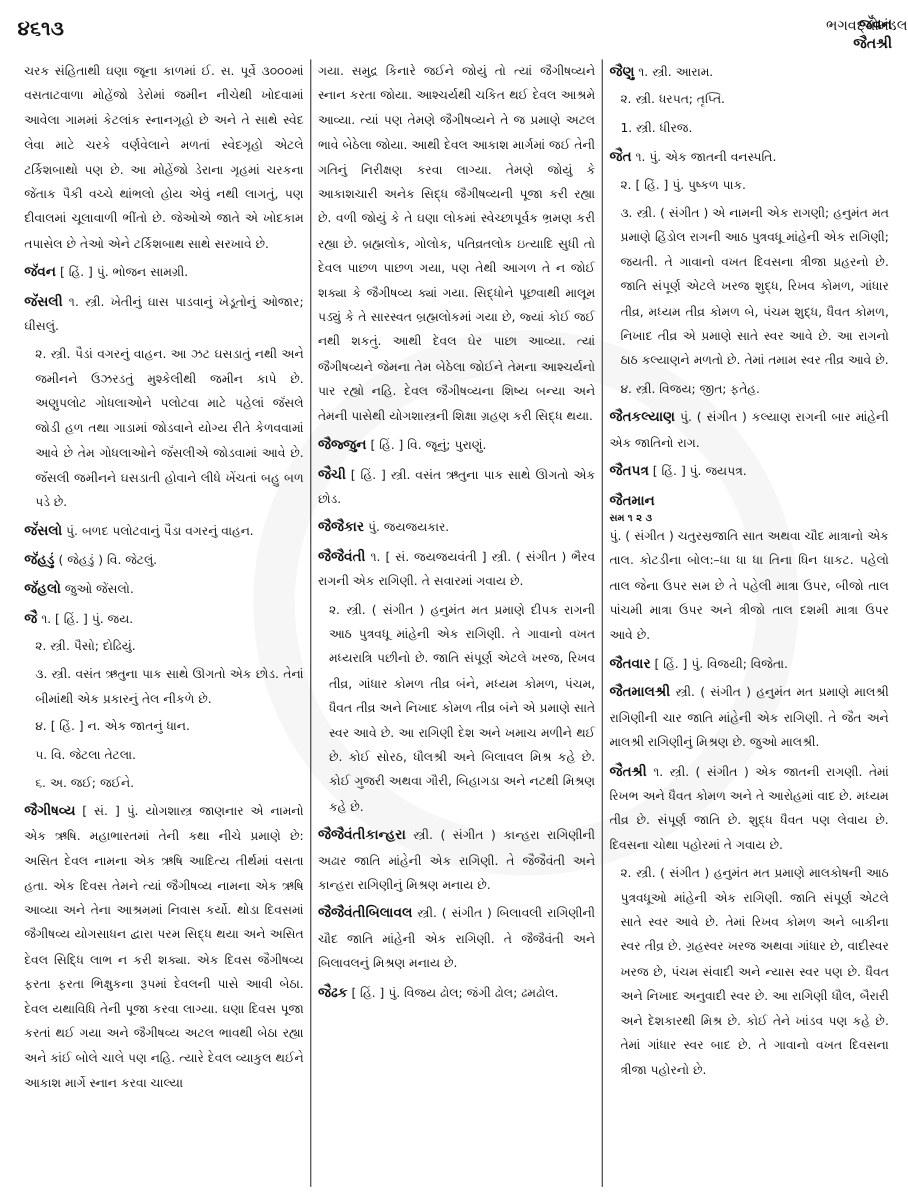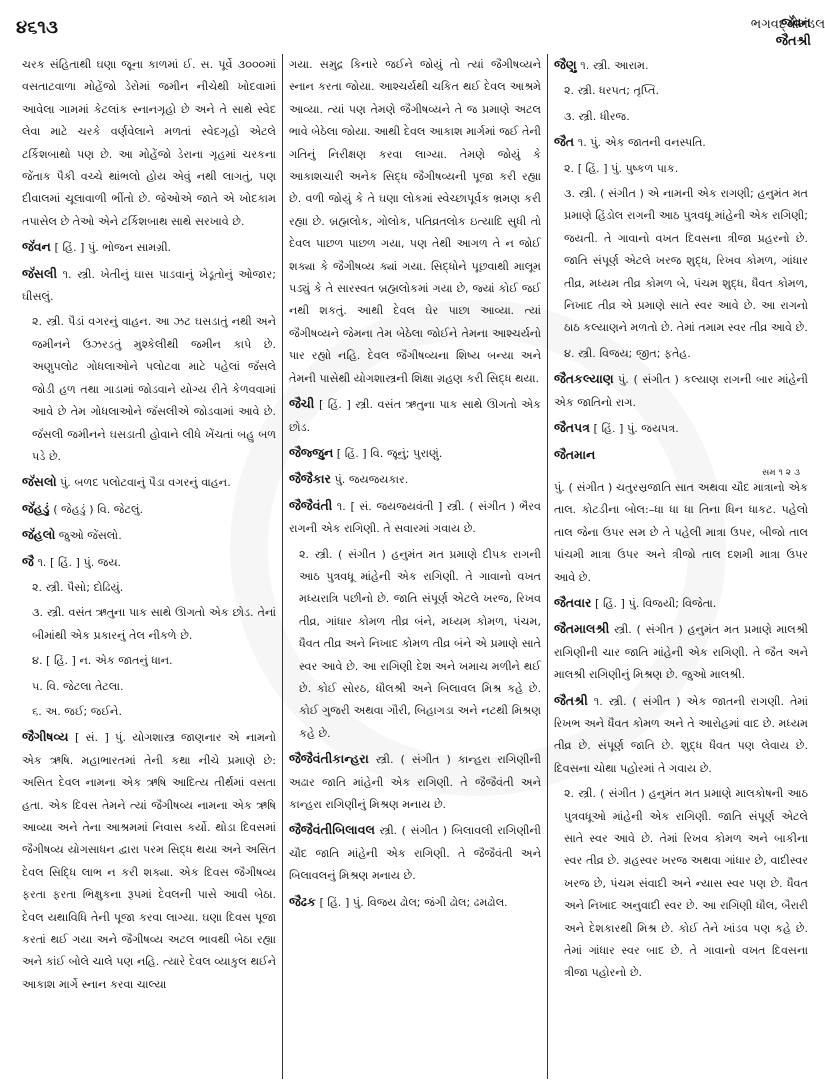--- a/index.html
+++ b/index.html
@@ -11,21 +11,21 @@
   .guide{position:absolute;right:14px;top:14px;text-align:right;font-size:13px;font-weight:bold;line-height:18px;}
   .columns{position:absolute;top:54px;left:14px;width:800px;height:1025px;display:flex;}
   .col{box-sizing:border-box;padding:0 6px;font-size:11.2px;line-height:22.4px;text-align:justify;overflow:hidden;}
   .col1{width:268px;padding-left:8px;}
   .col2{width:266px;border-left:1.5px solid #333;border-right:1.5px solid #333;}
   .col3{width:266px;}
   .entry{margin:0 0 3px 0;}
   .entry .hw{font-weight:bold;font-size:12.5px;margin-top:21px;}
   .sense{margin:0 0 3px 0;padding-left:10px;}
   .sense.first{padding-left:0;}
-  .sup{display:block;text-align:right;font-size:9px;line-height:10px;font-weight:normal;padding-right:8px;}
+  .sup{display:block;font-size:9px;line-height:10px;font-weight:bold;padding-right:8px;}
   .watermark{position:absolute;left:230px;top:300px;width:420px;height:420px;border-radius:50%;
              border:38px solid rgba(0,0,0,0.035);pointer-events:none;}
 </style>
 </head>
 <body>
 
 <div class="watermark"></div>
 
 <div class="header">
   <div class="page-num">૪૬૧૩</div>
@@ -48,33 +48,33 @@
       <div class="entry"><span class="hw">જૈ</span> <span>૧. [ હિં. ] પું. જય.</span></div>
       <div class="sense">૨. સ્ત્રી. પૈસો; દોઢિયું.</div>
       <div class="sense">૩. સ્ત્રી. વસંત ઋતુના પાક સાથે ઊગતો એક છોડ. તેનાં બીમાંથી એક પ્રકારનું તેલ નીકળે છે.</div>
       <div class="sense">૪. [ હિં. ] ન. એક જાતનું ધાન.</div>
       <div class="sense">૫. વિ. જેટલા તેટલા.</div>
       <div class="sense">૬. અ. જઈ; જઈને.</div>
       <div class="entry"><span class="hw">જૈગીષવ્ય</span> <span>[ સં. ] પું. યોગશાસ્ત્ર જાણનાર એ નામનો એક ઋષિ. મહાભારતમાં તેની કથા નીચે પ્રમાણે છે: અસિત દેવલ નામના એક ઋષિ આદિત્ય તીર્થમાં વસતા હતા. એક દિવસ તેમને ત્યાં જૈગીષવ્ય નામના એક ઋષિ આવ્યા અને તેના આશ્રમમાં નિવાસ કર્યો. થોડા દિવસમાં જૈગીષવ્ય યોગસાધન દ્વારા પરમ સિદ્ધ થયા અને અસિત દેવલ સિદ્ધિ લાભ ન કરી શક્યા. એક દિવસ જૈગીષવ્ય ફરતા ફરતા ભિક્ષુકના રૂપમાં દેવલની પાસે આવી બેઠા. દેવલ યથાવિધિ તેની પૂજા કરવા લાગ્યા. ઘણા દિવસ પૂજા કરતાં થઈ ગયા અને જૈગીષવ્ય અટલ ભાવથી બેઠા રહ્યા અને કાંઈ બોલે ચાલે પણ નહિ. ત્યારે દેવલ વ્યાકુલ થઈને આકાશ માર્ગે સ્નાન કરવા ચાલ્યા</span></div>
     </div>
   <div class="col col2">
       <div class="sense first">ગયા. સમુદ્ર કિનારે જઈને જોયું તો ત્યાં જૈગીષવ્યને સ્નાન કરતા જોયા. આશ્ચર્યથી ચકિત થઈ દેવલ આશ્રમે આવ્યા. ત્યાં પણ તેમણે જૈગીષવ્યને તે જ પ્રમાણે અટલ ભાવે બેઠેલા જોયા. આથી દેવલ આકાશ માર્ગમાં જઈ તેની ગતિનું નિરીક્ષણ કરવા લાગ્યા. તેમણે જોયું કે આકાશચારી અનેક સિદ્ધ જૈગીષવ્યની પૂજા કરી રહ્યા છે. વળી જોયું કે તે ઘણા લોકમાં સ્વેચ્છાપૂર્વક ભ્રમણ કરી રહ્યા છે. બ્રહ્મલોક, ગોલોક, પતિવ્રતલોક ઇત્યાદિ સુધી તો દેવલ પાછળ પાછળ ગયા, પણ તેથી આગળ તે ન જોઈ શક્યા કે જૈગીષવ્ય ક્યાં ગયા. સિદ્ધોને પૂછવાથી માલૂમ પડ્યું કે તે સારસ્વત બ્રહ્મલોકમાં ગયા છે, જ્યાં કોઈ જઈ નથી શકતું. આથી દેવલ ઘેર પાછા આવ્યા. ત્યાં જૈગીષવ્યને જેમના તેમ બેઠેલા જોઈને તેમના આશ્ચર્યનો પાર રહ્યો નહિ. દેવલ જૈગીષવ્યના શિષ્ય બન્યા અને તેમની પાસેથી યોગશાસ્ત્રની શિક્ષા ગ્રહણ કરી સિદ્ધ થયા.</div>
+      <div class="entry"><span class="hw">જૈજ્જુન</span> <span>[ હિં. ] વિ. જૂનું; પુરાણું.</span></div>
       <div class="entry"><span class="hw">જૈચી</span> <span>[ હિં. ] સ્ત્રી. વસંત ઋતુના પાક સાથે ઊગતો એક છોડ.</span></div>
-      <div class="entry"><span class="hw">જૈજ્જુન</span> <span>[ હિં. ] વિ. જૂનું; પુરાણું.</span></div>
       <div class="entry"><span class="hw">જૈજૈકાર</span> <span>પું. જયજયકાર.</span></div>
       <div class="entry"><span class="hw">જૈજૈવંતી</span> <span>૧. [ સં. જયજયવંતી ] સ્ત્રી. ( સંગીત ) ભૈરવ રાગની એક રાગિણી. તે સવારમાં ગવાય છે.</span></div>
       <div class="sense">૨. સ્ત્રી. ( સંગીત ) હનુમંત મત પ્રમાણે દીપક રાગની આઠ પુત્રવધૂ માંહેની એક રાગિણી. તે ગાવાનો વખત મધ્યરાત્રિ પછીનો છે. જાતિ સંપૂર્ણ એટલે ખરજ, રિખવ તીવ્ર, ગાંધાર કોમળ તીવ્ર બંને, મધ્યમ કોમળ, પંચમ, ધૈવત તીવ્ર અને નિખાદ કોમળ તીવ્ર બંને એ પ્રમાણે સાતે સ્વર આવે છે. આ રાગિણી દેશ અને ખમાચ મળીને થઈ છે. કોઈ સોરઠ, ધૌલશ્રી અને બિલાવલ મિશ્ર કહે છે. કોઈ ગુજરી અથવા ગૌરી, બિહાગડા અને નટથી મિશ્રણ કહે છે.</div>
       <div class="entry"><span class="hw">જૈજૈવંતીકાન્હરા</span> <span>સ્ત્રી. ( સંગીત ) કાન્હરા રાગિણીની અઢાર જાતિ માંહેની એક રાગિણી. તે જૈજૈવંતી અને કાન્હરા રાગિણીનું મિશ્રણ મનાય છે.</span></div>
       <div class="entry"><span class="hw">જૈજૈવંતીબિલાવલ</span> <span>સ્ત્રી. ( સંગીત ) બિલાવલી રાગિણીની ચૌદ જાતિ માંહેની એક રાગિણી. તે જૈજૈવંતી અને બિલાવલનું મિશ્રણ મનાય છે.</span></div>
       <div class="entry"><span class="hw">જૈઢક</span> <span>[ હિં. ] પું. વિજય ઢોલ; જંગી ઢોલ; ઢમઢોલ.</span></div>
     </div>
   <div class="col col3">
       <div class="entry"><span class="hw">જૈણુ</span> <span>૧. સ્ત્રી. આરામ.</span></div>
       <div class="sense">૨. સ્ત્રી. ધરપત; તૃપ્તિ.</div>
-      <div class="sense">૩. સ્ત્રી. ધીરજ.</div>
+      <div class="sense">1. સ્ત્રી. ધીરજ.</div>
       <div class="entry"><span class="hw">જૈત</span> <span>૧. પું. એક જાતની વનસ્પતિ.</span></div>
       <div class="sense">૨. [ હિં. ] પું. પુષ્કળ પાક.</div>
       <div class="sense">૩. સ્ત્રી. ( સંગીત ) એ નામની એક રાગણી; હનુમંત મત પ્રમાણે હિંડોલ રાગની આઠ પુત્રવધૂ માંહેની એક રાગિણી; જયતી. તે ગાવાનો વખત દિવસના ત્રીજા પ્રહરનો છે. જાતિ સંપૂર્ણ એટલે ખરજ શુદ્ધ, રિખવ કોમળ, ગાંધાર તીવ્ર, મધ્યમ તીવ્ર કોમળ બે, પંચમ શુદ્ધ, ધૈવત કોમળ, નિખાદ તીવ્ર એ પ્રમાણે સાતે સ્વર આવે છે. આ રાગનો ઠાઠ કલ્યાણને મળતો છે. તેમાં તમામ સ્વર તીવ્ર આવે છે.</div>
       <div class="sense">૪. સ્ત્રી. વિજય; જીત; ફતેહ.</div>
       <div class="entry"><span class="hw">જૈતકલ્યાણ</span> <span>પું. ( સંગીત ) કલ્યાણ રાગની બાર માંહેની એક જાતિનો રાગ.</span></div>
       <div class="entry"><span class="hw">જૈતપત્ર</span> <span>[ હિં. ] પું. જયપત્ર.</span></div>
       <div class="entry"><span class="hw">જૈતમાન</span> <span class="sup">સમ ૧   ૨        ૩</span><span>પું. ( સંગીત ) ચતુરસ્રજાતિ સાત અથવા ચૌદ માત્રાનો એક તાલ. કોટડીના બોલ:–ધા ધા ધા તિના ધિન ધાકટ. પહેલો તાલ જેના ઉપર સમ છે તે પહેલી માત્રા ઉપર, બીજો તાલ પાંચમી માત્રા ઉપર અને ત્રીજો તાલ દશમી માત્રા ઉપર આવે છે.</span></div>
       <div class="entry"><span class="hw">જૈતવાર</span> <span>[ હિં. ] પું. વિજયી; વિજેતા.</span></div>
       <div class="entry"><span class="hw">જૈતમાલશ્રી</span> <span>સ્ત્રી. ( સંગીત ) હનુમંત મત પ્રમાણે માલશ્રી રાગિણીની ચાર જાતિ માંહેની એક રાગિણી. તે જૈત અને માલશ્રી રાગિણીનું મિશ્રણ છે. જુઓ માલશ્રી.</span></div>
       <div class="entry"><span class="hw">જૈતશ્રી</span> <span>૧. સ્ત્રી. ( સંગીત ) એક જાતની રાગણી. તેમાં રિખભ અને ધૈવત કોમળ અને તે આરોહમાં વાદ છે. મધ્યમ તીવ્ર છે. સંપૂર્ણ જાતિ છે. શુદ્ધ ધૈવત પણ લેવાય છે. દિવસના ચોથા પહોરમાં તે ગવાય છે.</span></div>

